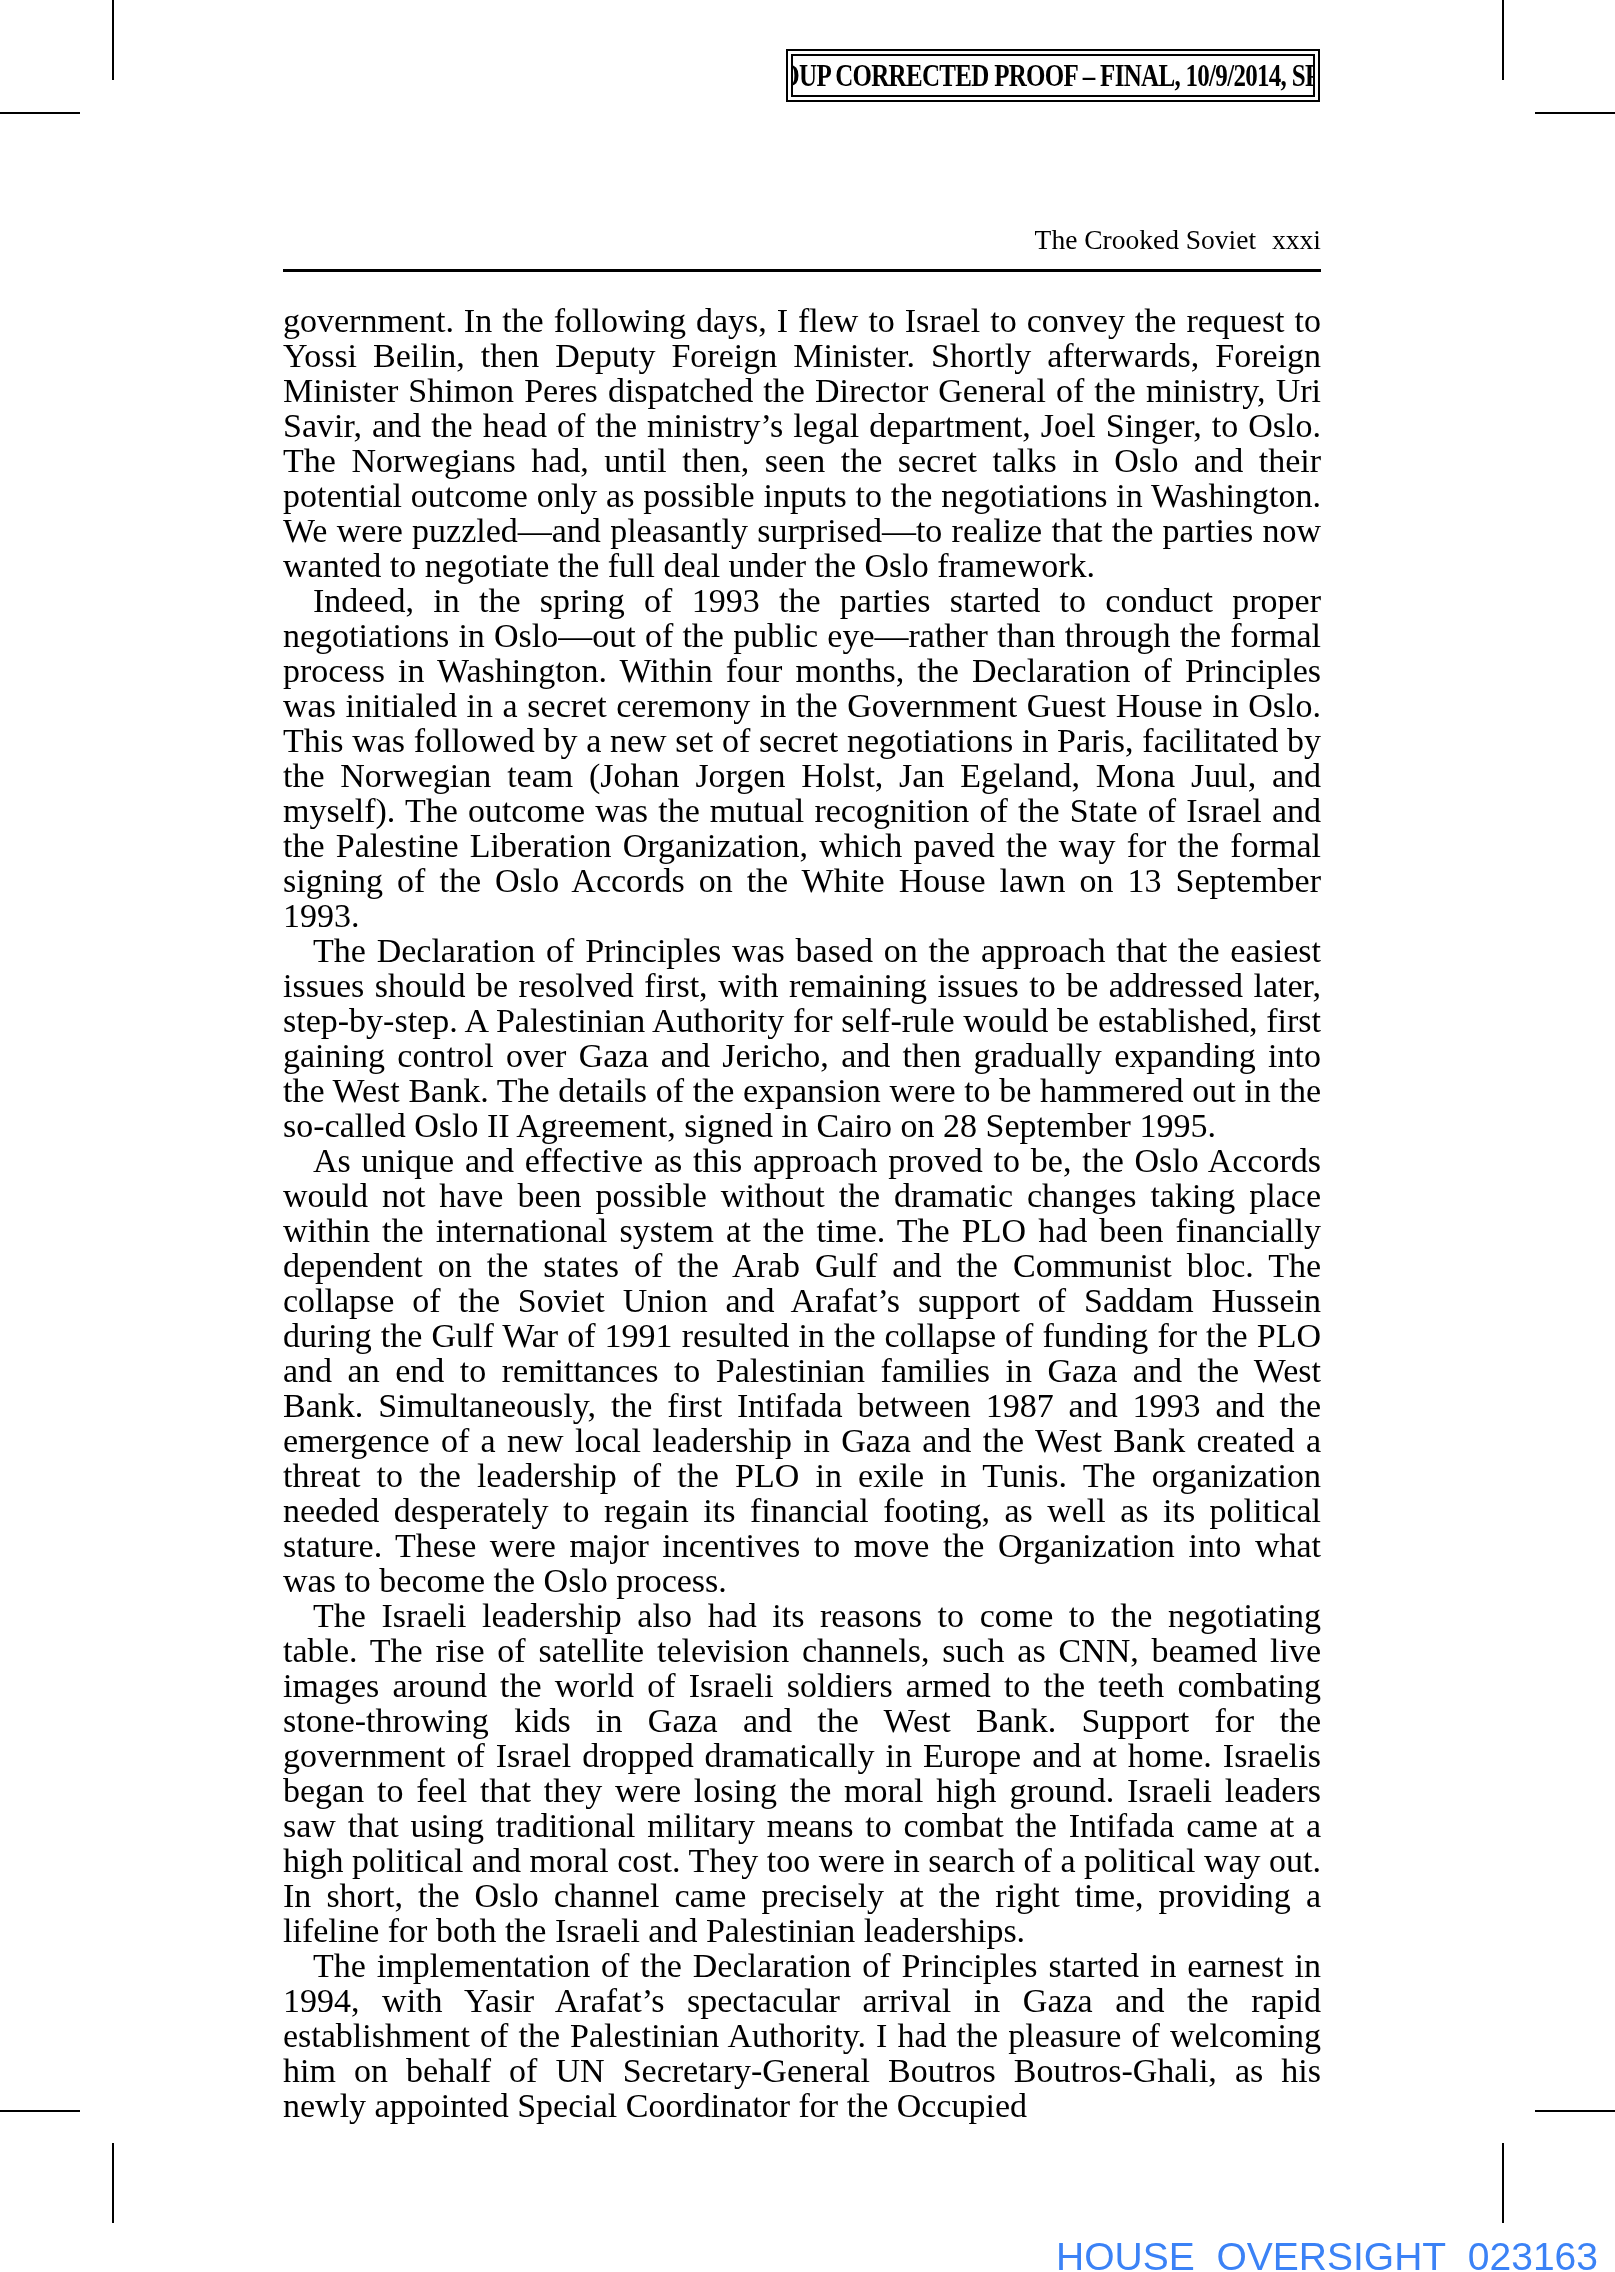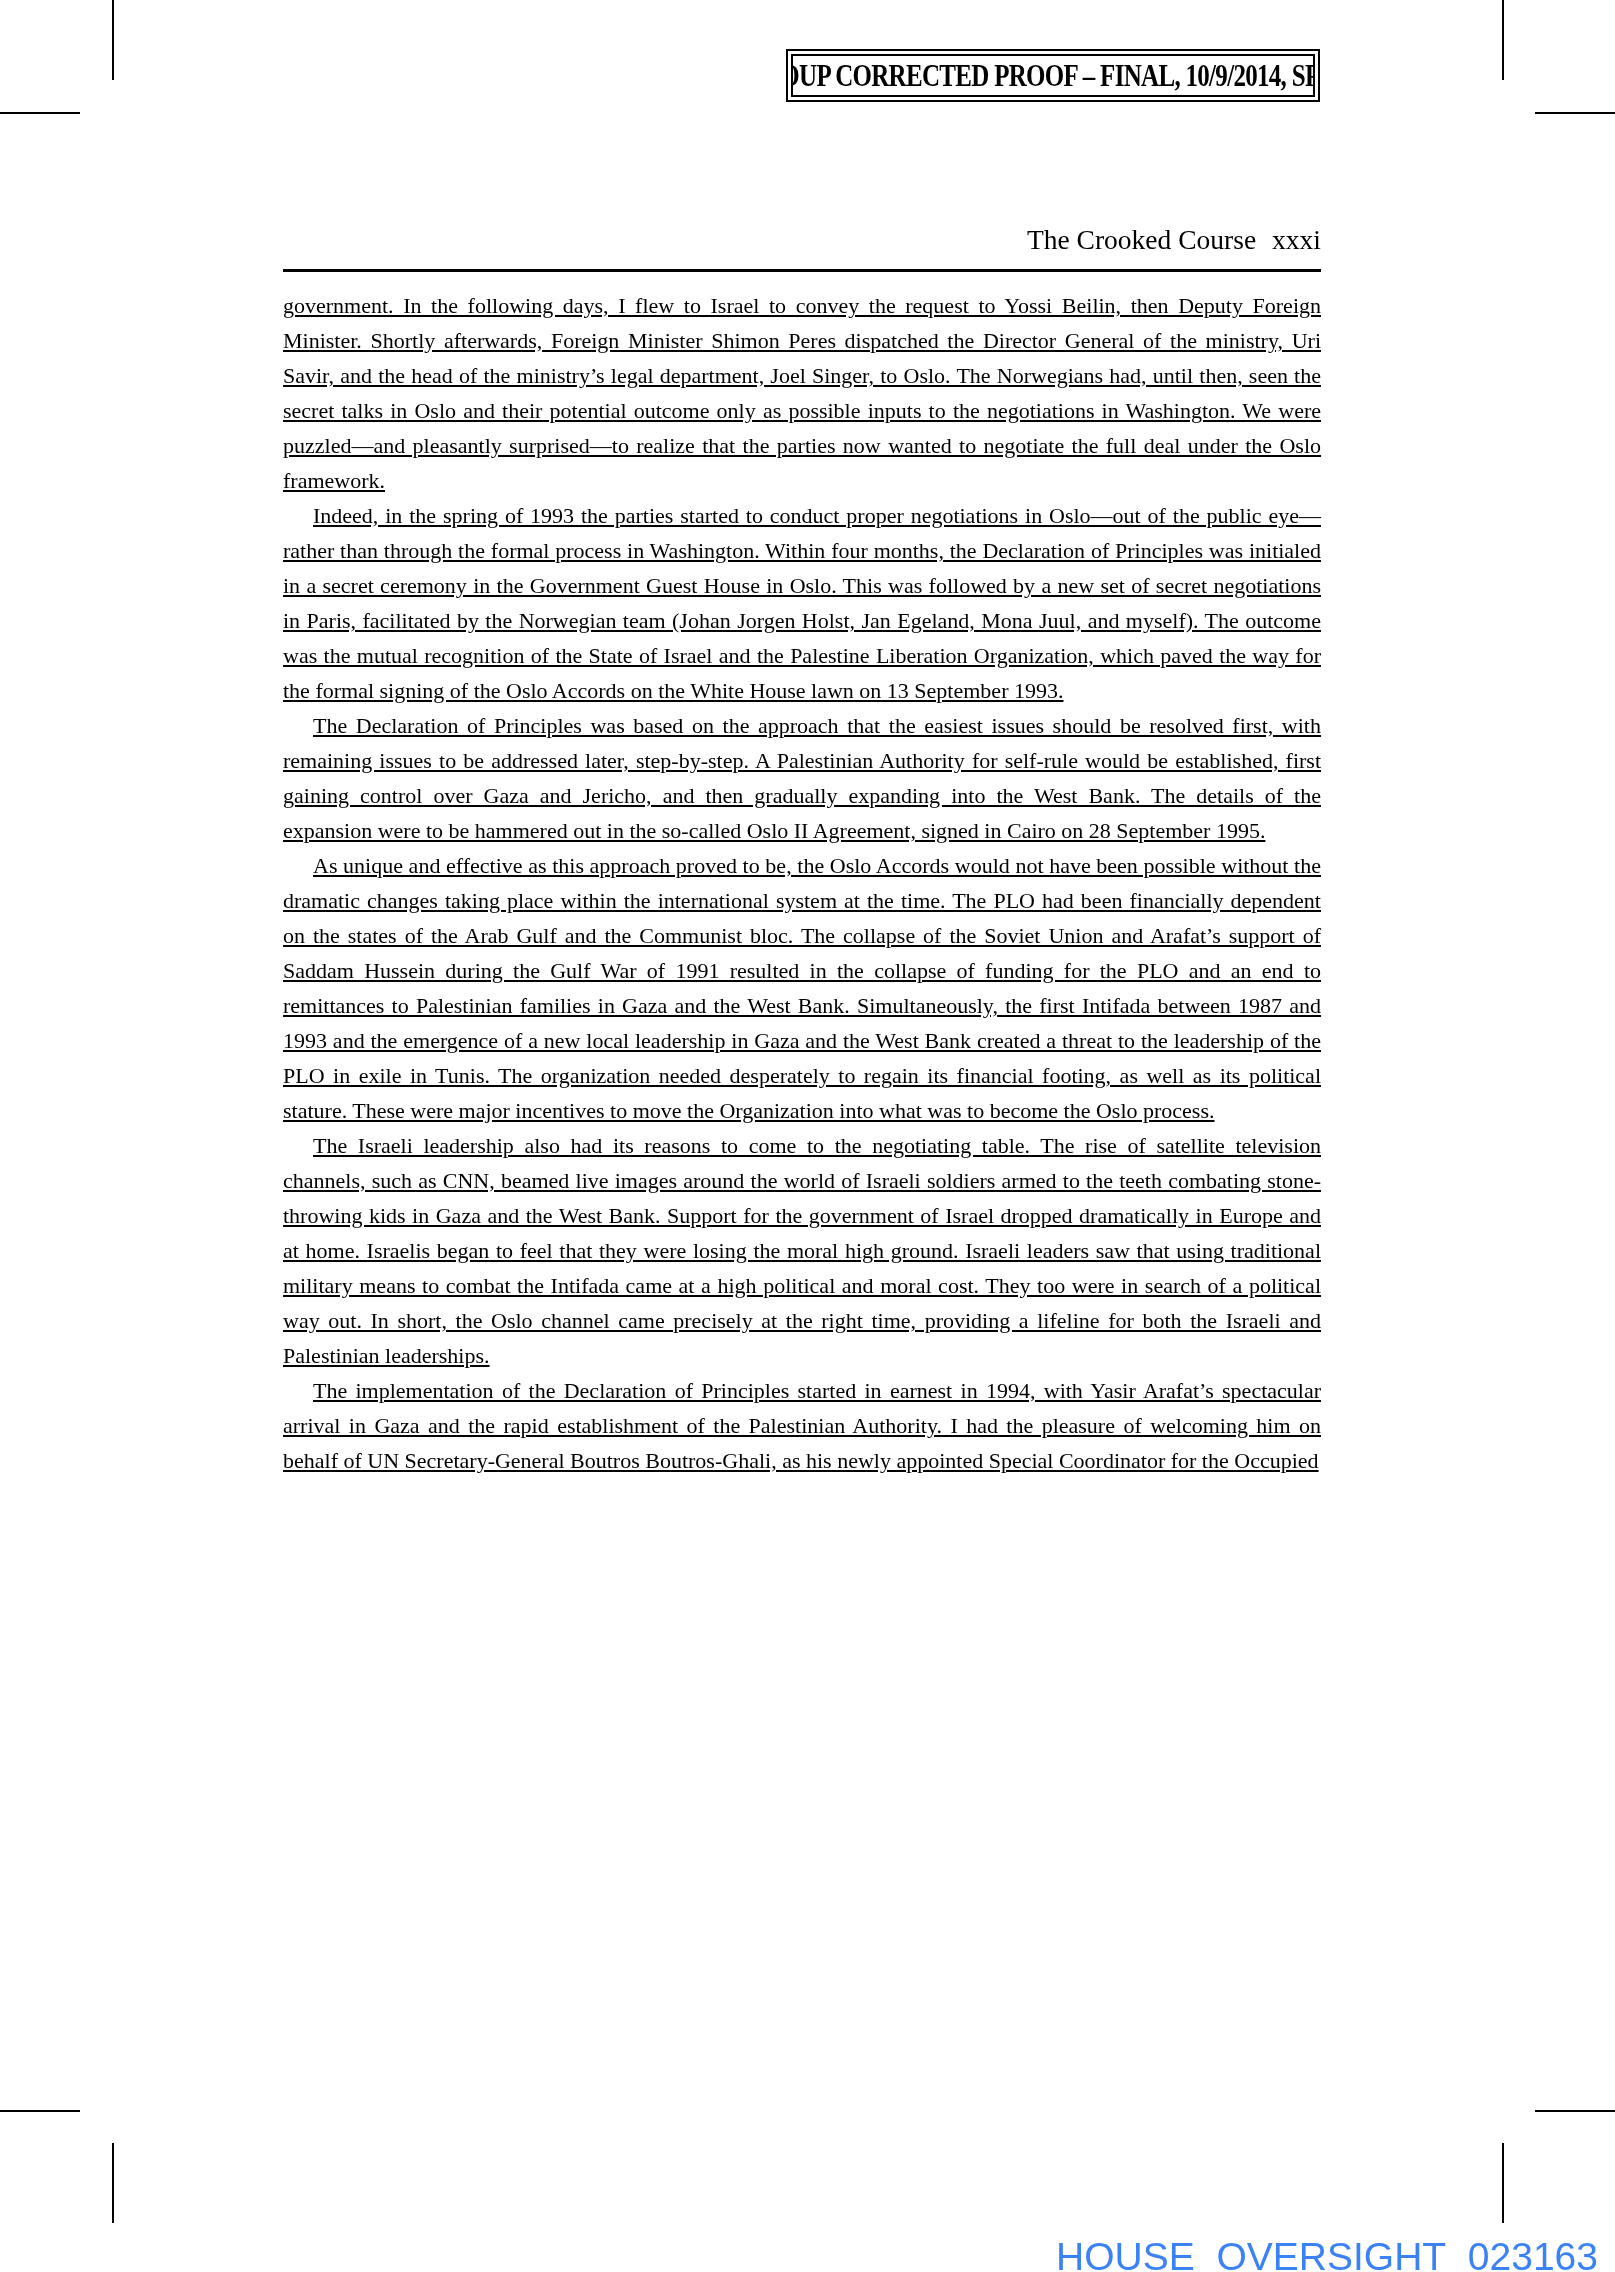--- a/index.html
+++ b/index.html
@@ -61,26 +61,25 @@
   .header-rule {
     position: absolute;
     top: 269px; left: 283px;
     width: 1038px; height: 2.8px;
     background: #000000;
   }
 
   
   .body-text {
     position: absolute;
-    top: 288px; left: 283px;
+    top: 303px; left: 283px;
     width: 1038px;
-    font-size: 22px;
+    font-size: 34px;
     line-height: 35px;
     text-align: justify;
-    text-decoration: underline;
   }
   .para { margin: 0; padding: 0; }
   .para.indent { text-indent: 30px; }
 
   
   .bates {
     position: absolute;
     top: 2223px; right: 18px;
     font-family: "Liberation Sans", sans-serif;
     font-size: 39px;
@@ -103,21 +102,21 @@
   <div class="crop br-h"></div>
   <div class="crop br-v"></div>
 
   <div class="proof-box">
     <div class="proof-inner">
       <span class="proof-text">OUP CORRECTED PROOF – FINAL, 10/9/2014, SPi</span>
     </div>
   </div>
 
   <div class="running-header">
-    <span class="rh-title">The Crooked Course</span><span class="rh-page">xxxi</span>
+    <span class="rh-title">The Crooked Soviet</span><span class="rh-page">xxxi</span>
   </div>
 
   <div class="header-rule"></div>
 
   <div class="body-text">
       <p class="para">government. In the following days, I flew to Israel to convey the request to Yossi Beilin, then Deputy Foreign Minister. Shortly afterwards, Foreign Minister Shimon Peres dispatched the Director General of the ministry, Uri Savir, and the head of the ministry’s legal department, Joel Singer, to Oslo. The Norwegians had, until then, seen the secret talks in Oslo and their potential outcome only as possible inputs to the negotiations in Washington. We were puzzled—and pleasantly surprised—to realize that the parties now wanted to negotiate the full deal under the Oslo framework.</p>
       <p class="para indent">Indeed, in the spring of 1993 the parties started to conduct proper negotiations in Oslo—out of the public eye—rather than through the formal process in Washington. Within four months, the Declaration of Principles was initialed in a secret ceremony in the Government Guest House in Oslo. This was followed by a new set of secret negotiations in Paris, facilitated by the Norwegian team (Johan Jorgen Holst, Jan Egeland, Mona Juul, and myself). The outcome was the mutual recognition of the State of Israel and the Palestine Liberation Organization, which paved the way for the formal signing of the Oslo Accords on the White House lawn on 13 September 1993.</p>
       <p class="para indent">The Declaration of Principles was based on the approach that the easiest issues should be resolved first, with remaining issues to be addressed later, step-by-step. A Palestinian Authority for self-rule would be established, first gaining control over Gaza and Jericho, and then gradually expanding into the West Bank. The details of the expansion were to be hammered out in the so-called Oslo II Agreement, signed in Cairo on 28 September 1995.</p>
       <p class="para indent">As unique and effective as this approach proved to be, the Oslo Accords would not have been possible without the dramatic changes taking place within the international system at the time. The PLO had been financially dependent on the states of the Arab Gulf and the Communist bloc. The collapse of the Soviet Union and Arafat’s support of Saddam Hussein during the Gulf War of 1991 resulted in the collapse of funding for the PLO and an end to remittances to Palestinian families in Gaza and the West Bank. Simultaneously, the first Intifada between 1987 and 1993 and the emergence of a new local leadership in Gaza and the West Bank created a threat to the leadership of the PLO in exile in Tunis. The organization needed desperately to regain its financial footing, as well as its political stature. These were major incentives to move the Organization into what was to become the Oslo process.</p>
       <p class="para indent">The Israeli leadership also had its reasons to come to the negotiating table. The rise of satellite television channels, such as CNN, beamed live images around the world of Israeli soldiers armed to the teeth combating stone-throwing kids in Gaza and the West Bank. Support for the government of Israel dropped dramatically in Europe and at home. Israelis began to feel that they were losing the moral high ground. Israeli leaders saw that using traditional military means to combat the Intifada came at a high political and moral cost. They too were in search of a political way out. In short, the Oslo channel came precisely at the right time, providing a lifeline for both the Israeli and Palestinian leaderships.</p>

